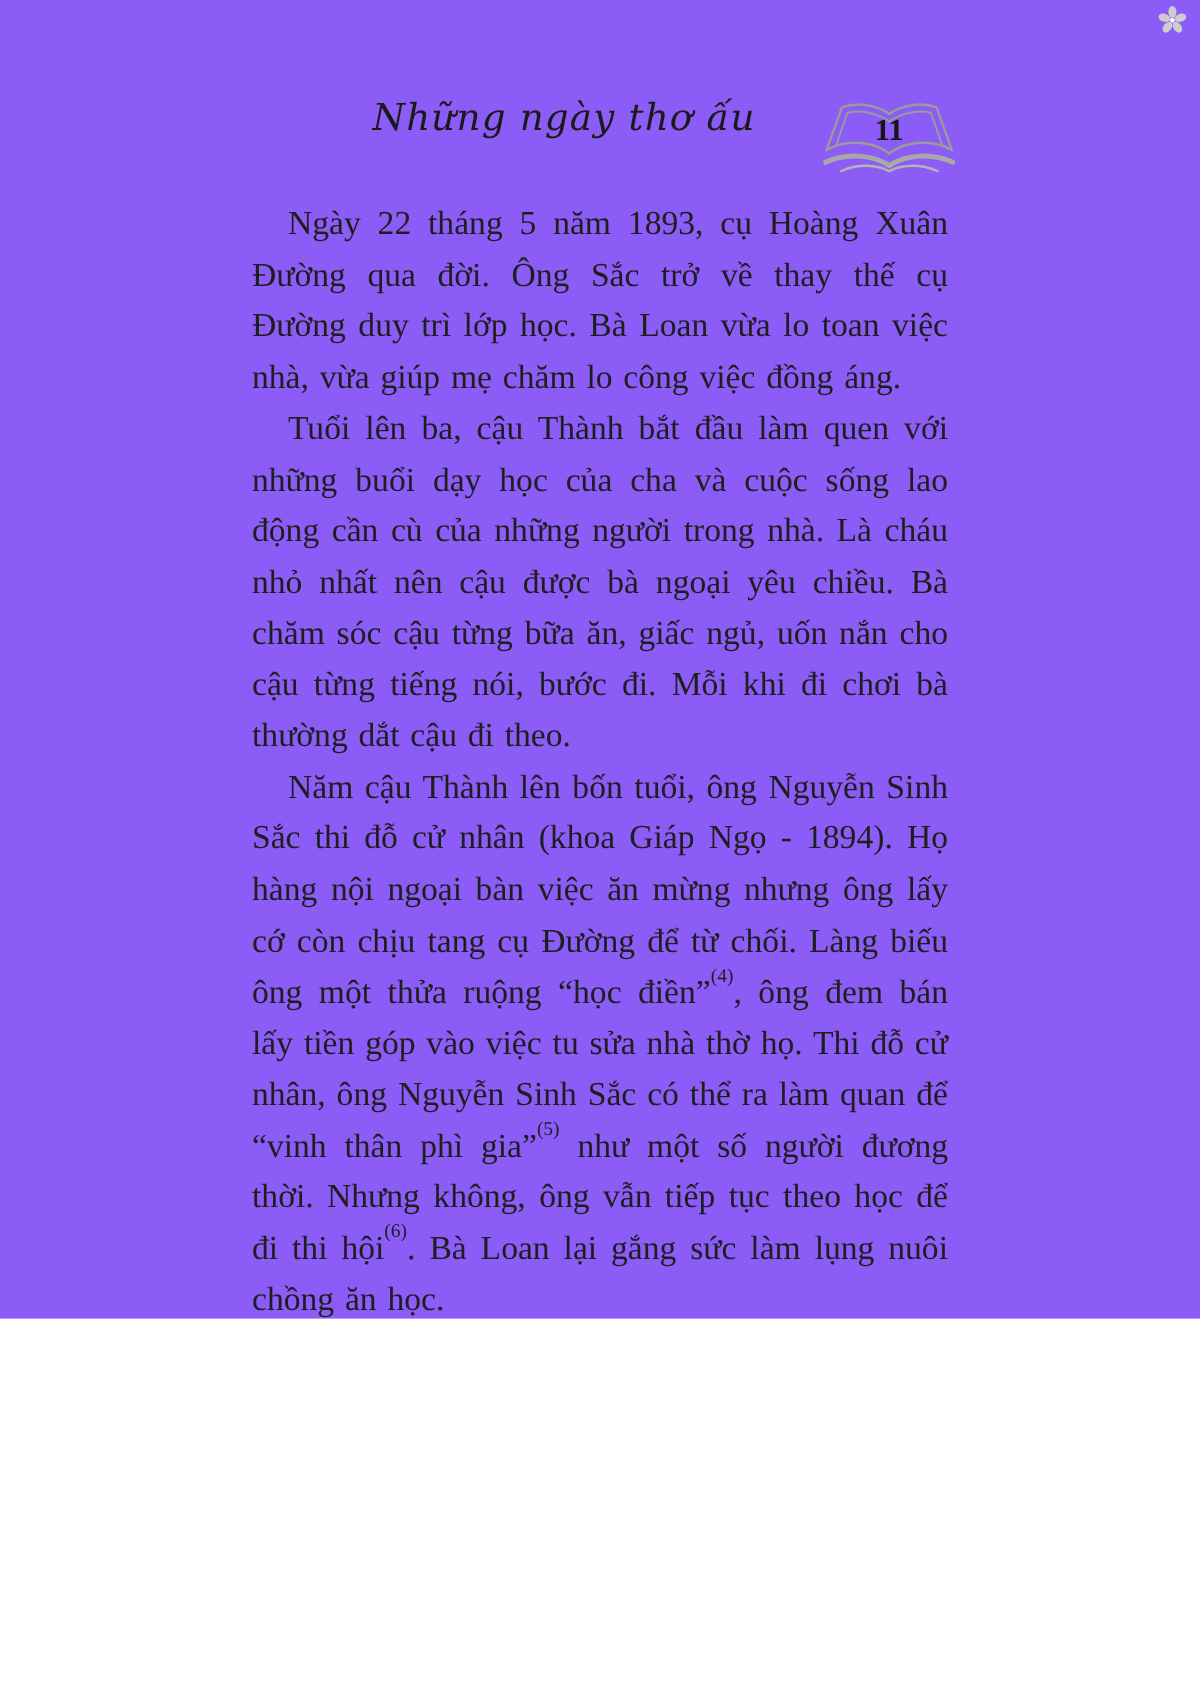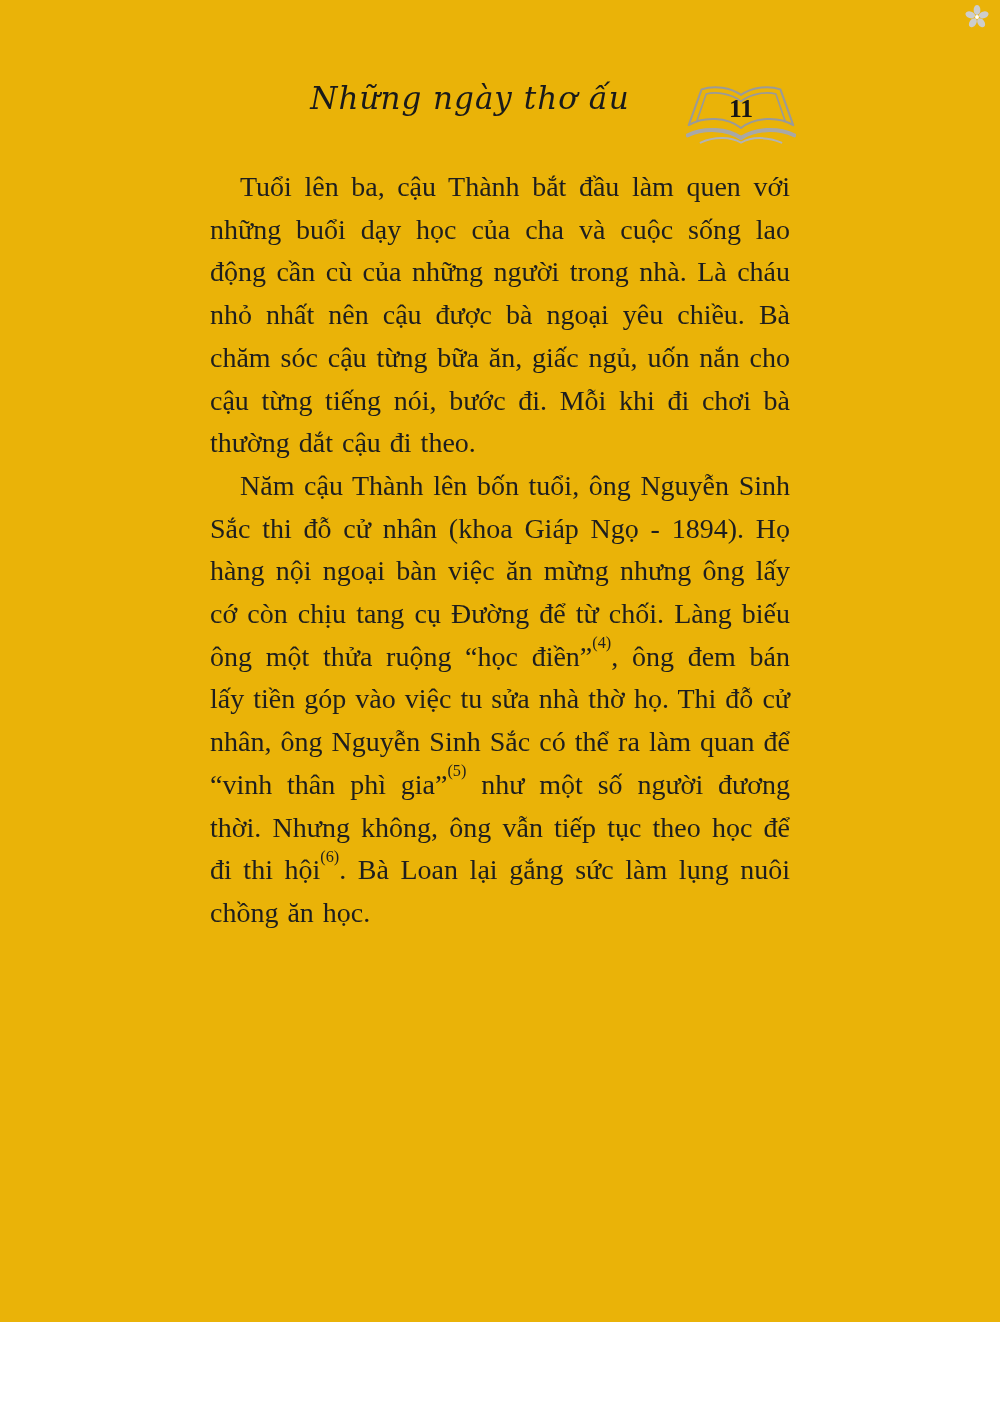--- a/index.html
+++ b/index.html
@@ -3,22 +3,22 @@
 <meta charset="utf-8">
 <style>
   html, body {
     margin: 0;
     padding: 0;
     background: #ffffff;
   }
   .sheet {
     position: relative;
     width: 1000px;
-    height: 1322px;
-    background: #eab308;
+    height: 1099px;
+    background: #8b5cf6;
     overflow: hidden;
     font-family: "Liberation Serif", "DejaVu Serif", serif;
     color: #1e1e1e;
   }
   .corner-icon {
     position: absolute;
     top: 4px;
     right: 10px;
     width: 26px;
     height: 26px;
@@ -94,17 +94,18 @@
           <path stroke-width="1.8" d="M60 20 C70 12 87 9 98 12 L108 41"></path>
           <path stroke-width="4.5" stroke="#a8a8a8" d="M2 57 C21 48 45 50 60 60 C75 50 99 48 118 57"></path>
           <path stroke-width="2.2" stroke="#b3b3b3" d="M16 65 C32 58 49 59 60 65 C71 59 88 58 104 65"></path>
         </g>
         <text x="60" y="37" text-anchor="middle" font-family="'Liberation Serif', serif" font-size="28" font-weight="bold" fill="#161616">11</text>
       </svg>
     </div>
   </header>
 
   <main class="body-text">
+      <p class="para indent"><span>Ngày 22 tháng 5 năm 1893, cụ Hoàng Xuân Đường qua đời. Ông Sắc trở về thay thế cụ Đường duy trì lớp học. Bà Loan vừa lo toan việc nhà, vừa giúp mẹ chăm lo công việc đồng áng.</span></p>
       <p class="para indent"><span>Tuổi lên ba, cậu Thành bắt đầu làm quen với những buổi dạy học của cha và cuộc sống lao động cần cù của những người trong nhà. Là cháu nhỏ nhất nên cậu được bà ngoại yêu chiều. Bà chăm sóc cậu từng bữa ăn, giấc ngủ, uốn nắn cho cậu từng tiếng nói, bước đi. Mỗi khi đi chơi bà thường dắt cậu đi theo.</span></p>
       <p class="para indent"><span>Năm cậu Thành lên bốn tuổi, ông Nguyễn Sinh Sắc thi đỗ cử nhân (khoa Giáp Ngọ - 1894). Họ hàng nội ngoại bàn việc ăn mừng nhưng ông lấy cớ còn chịu tang cụ Đường để từ chối. Làng biếu ông một thửa ruộng “học điền”</span><sup>(4)</sup><span>, ông đem bán lấy tiền góp vào việc tu sửa nhà thờ họ. Thi đỗ cử nhân, ông Nguyễn Sinh Sắc có thể ra làm quan để “vinh thân phì gia”</span><sup>(5)</sup><span> như một số người đương thời. Nhưng không, ông vẫn tiếp tục theo học để đi thi hội</span><sup>(6)</sup><span>. Bà Loan lại gắng sức làm lụng nuôi chồng ăn học.</span></p>
     </main>
 
 </div>
 
 </body></html>

